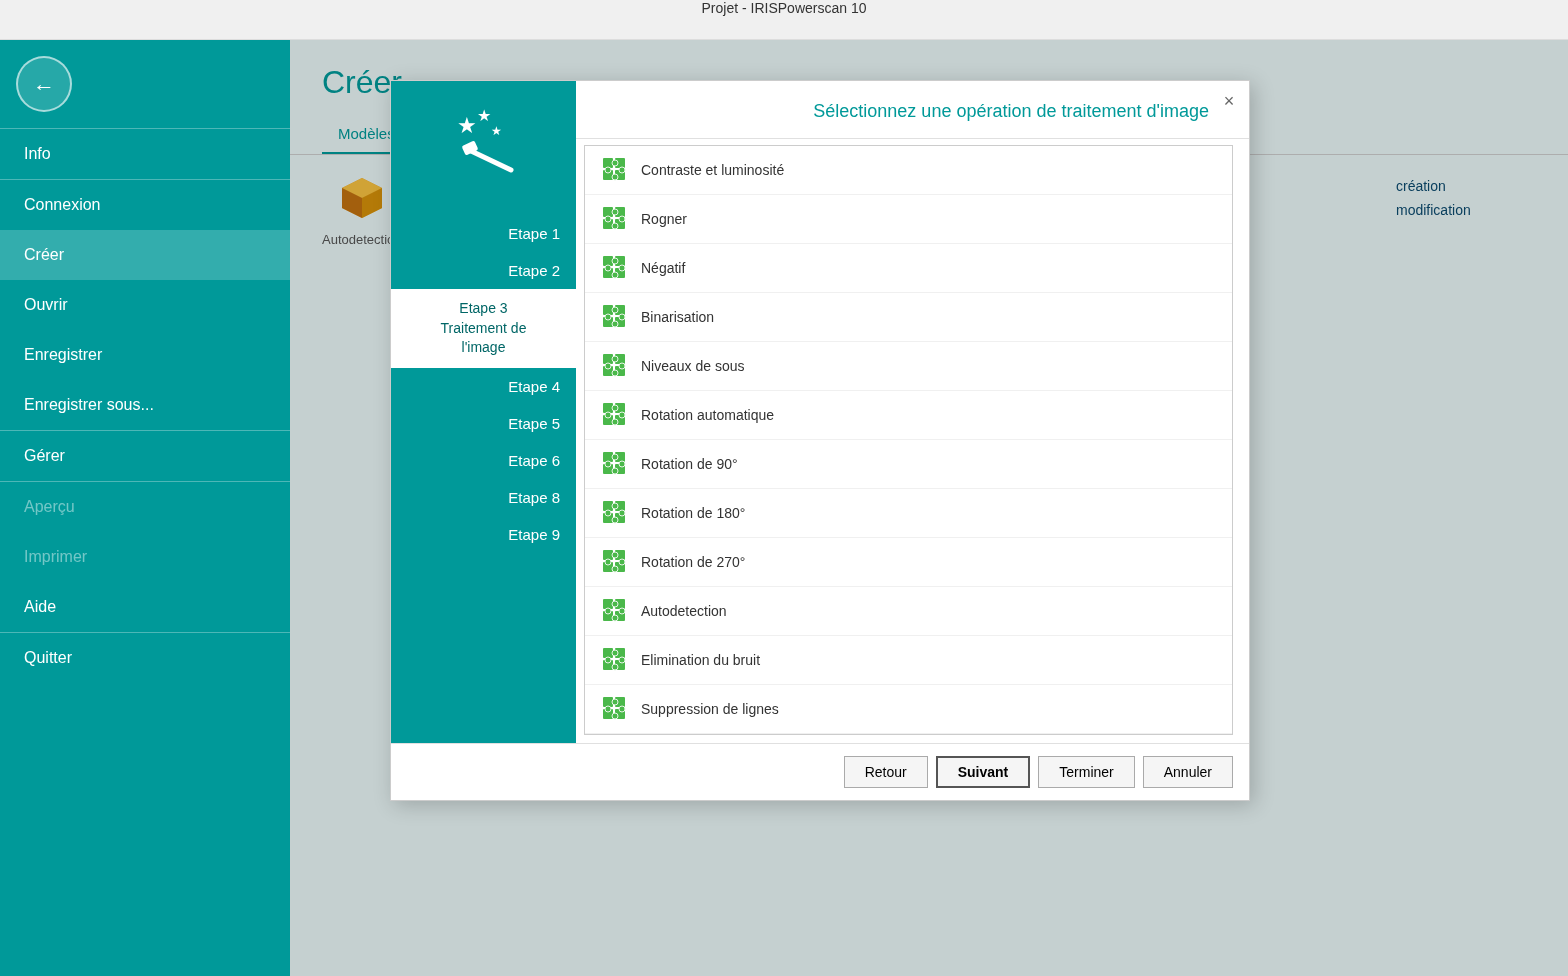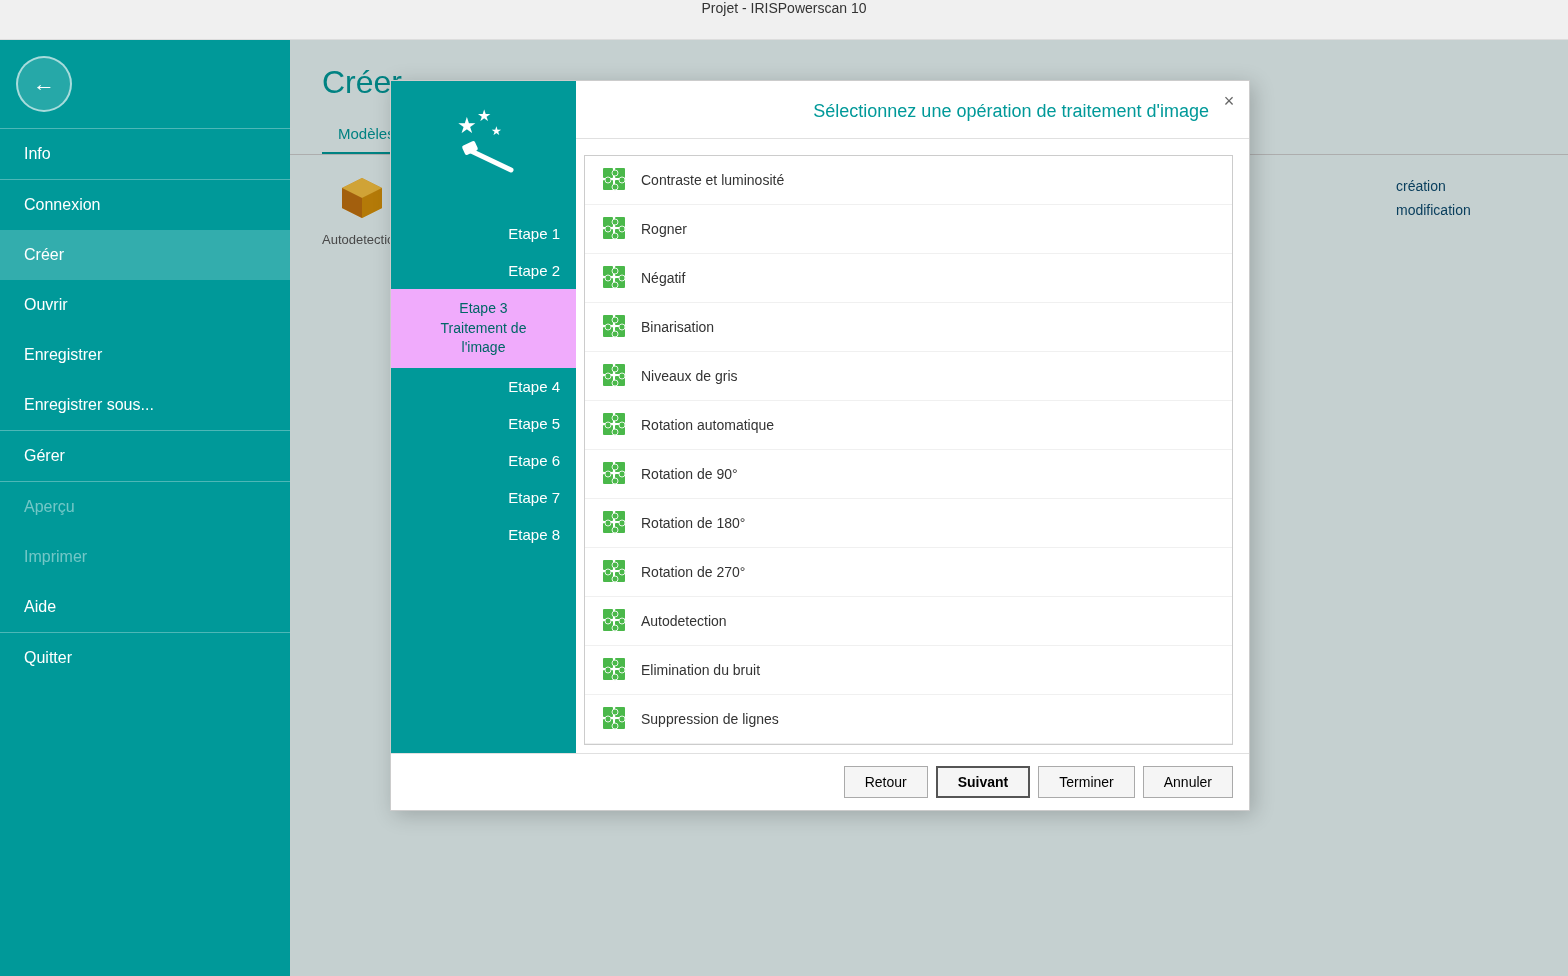--- a/index.html
+++ b/index.html
@@ -156,21 +156,21 @@
 
     .wizard-step {
       text-align: right;
       padding: 10px 16px;
       font-size: 15px;
       color: white;
       cursor: pointer;
     }
 
     .wizard-step.active {
-      background: #f0abfc;
+      background: #ffffff;
       color: #006666;
       text-align: center;
       padding: 10px 8px;
       font-size: 14px;
       line-height: 1.4;
     }
 
     
     .wizard-right {
       flex: 1;
@@ -202,21 +202,21 @@
       color: #009999;
       padding: 20px 40px 16px 28px;
       border-bottom: 1px solid #e0e0e0;
       text-align: right;
     }
 
     .wizard-list-container {
       flex: 1;
       overflow-y: auto;
       border: 1px solid #ccc;
-      margin: 16px 16px 8px 8px;
+      margin: 6px 16px 8px 8px;
       position: relative;
     }
 
     .wizard-list-item {
       display: flex;
       align-items: center;
       padding: 10px 16px;
       font-size: 14px;
       color: #333;
       cursor: pointer;
@@ -410,24 +410,24 @@
               <div class="wizard-step">
                 <span>Etape 4</span>
               </div>
               <div class="wizard-step">
                 <span>Etape 5</span>
               </div>
               <div class="wizard-step">
                 <span>Etape 6</span>
               </div>
               <div class="wizard-step">
-                <span>Etape 7</span>
+                <span>Etape 8</span>
               </div>
               <div class="wizard-step">
-                <span>Etape 8</span>
+                <span>Etape 9</span>
               </div>
             </div>
           </div>
 
           <div class="wizard-right">
             <button class="wizard-close">
               <span>×</span>
             </button>
             <div class="wizard-right-title">Sélectionnez une opération de traitement d'image</div>
 
@@ -489,21 +489,21 @@
                   <svg width="28" height="28" viewBox="0 0 28 28">
       <rect x="2" y="2" width="10" height="10" rx="1" fill="#4ab84a"></rect>
       <rect x="14" y="2" width="10" height="10" rx="1" fill="#4ab84a"></rect>
       <rect x="2" y="14" width="10" height="10" rx="1" fill="#4ab84a"></rect>
       <rect x="14" y="14" width="10" height="10" rx="1" fill="#4ab84a"></rect>
       <circle cx="14" cy="7" r="3" fill="#4ab84a" stroke="#e8f5e8" stroke-width="1"></circle>
       <circle cx="7" cy="14" r="3" fill="#4ab84a" stroke="#e8f5e8" stroke-width="1"></circle>
       <circle cx="21" cy="14" r="3" fill="#4ab84a" stroke="#e8f5e8" stroke-width="1"></circle>
       <circle cx="14" cy="21" r="3" fill="#4ab84a" stroke="#e8f5e8" stroke-width="1"></circle>
     </svg>
-                  <span>Niveaux de gris</span>
+                  <span>Niveaux de sous</span>
                 </div>
                 <div class="wizard-list-item">
                   <svg width="28" height="28" viewBox="0 0 28 28">
       <rect x="2" y="2" width="10" height="10" rx="1" fill="#4ab84a"></rect>
       <rect x="14" y="2" width="10" height="10" rx="1" fill="#4ab84a"></rect>
       <rect x="2" y="14" width="10" height="10" rx="1" fill="#4ab84a"></rect>
       <rect x="14" y="14" width="10" height="10" rx="1" fill="#4ab84a"></rect>
       <circle cx="14" cy="7" r="3" fill="#4ab84a" stroke="#e8f5e8" stroke-width="1"></circle>
       <circle cx="7" cy="14" r="3" fill="#4ab84a" stroke="#e8f5e8" stroke-width="1"></circle>
       <circle cx="21" cy="14" r="3" fill="#4ab84a" stroke="#e8f5e8" stroke-width="1"></circle>

